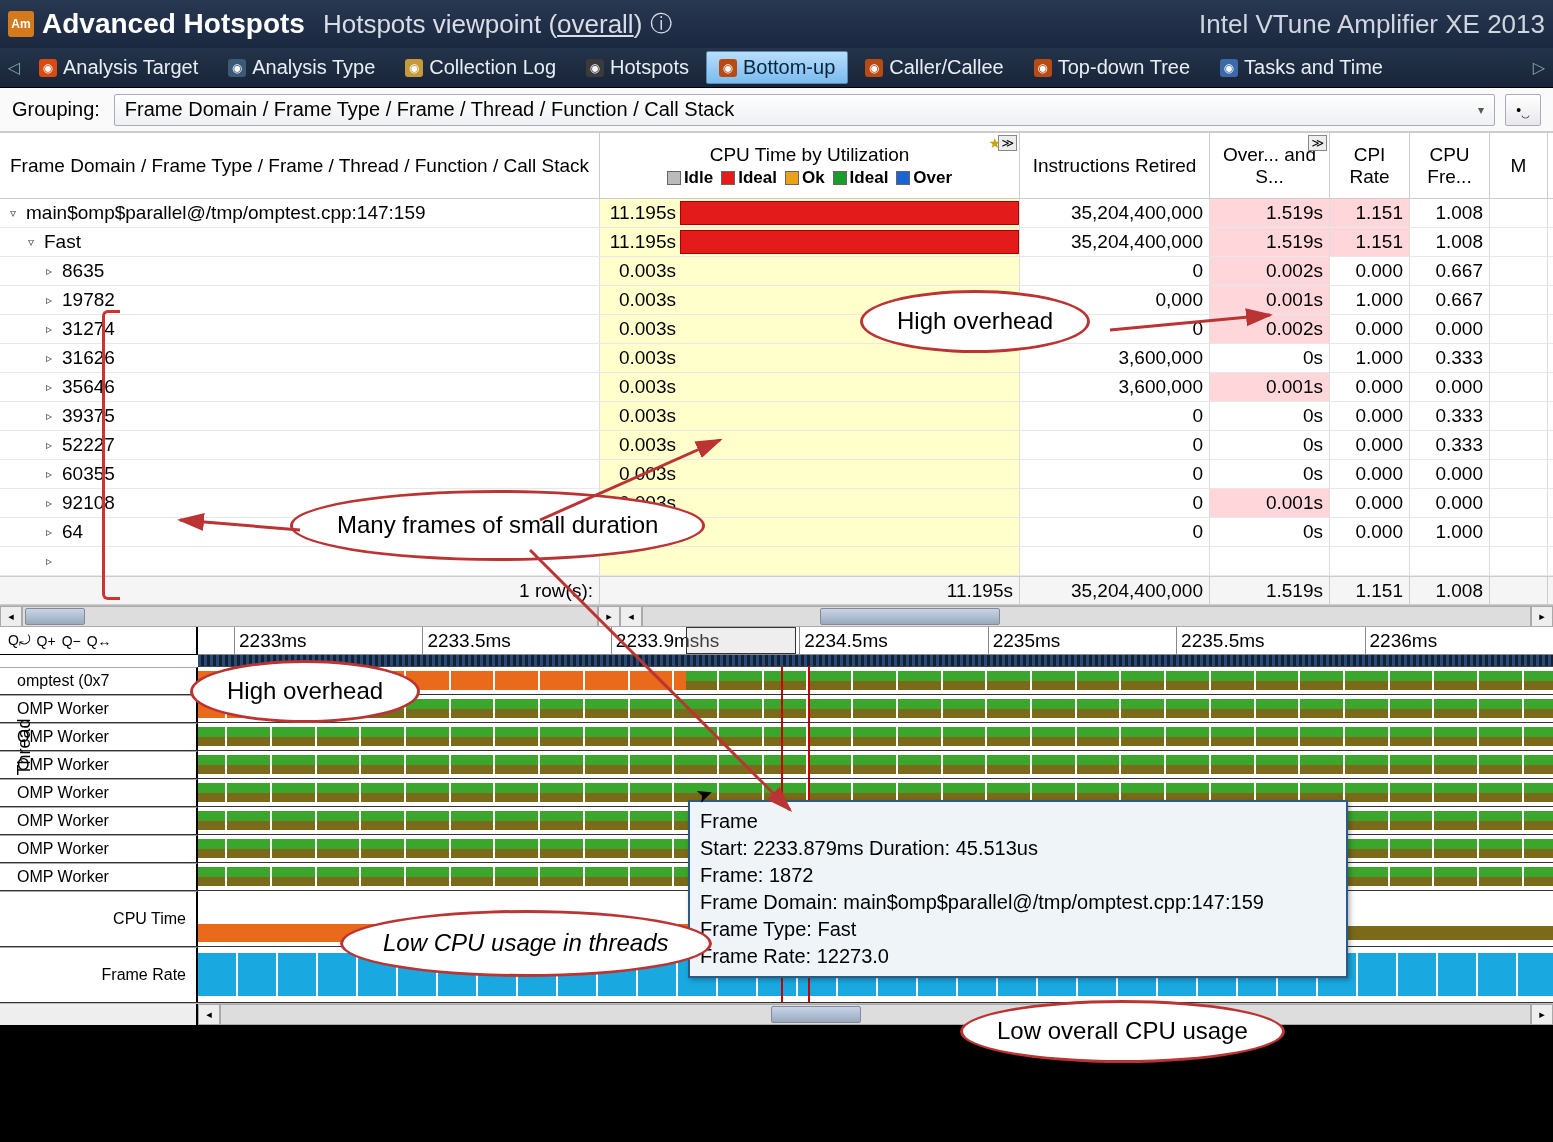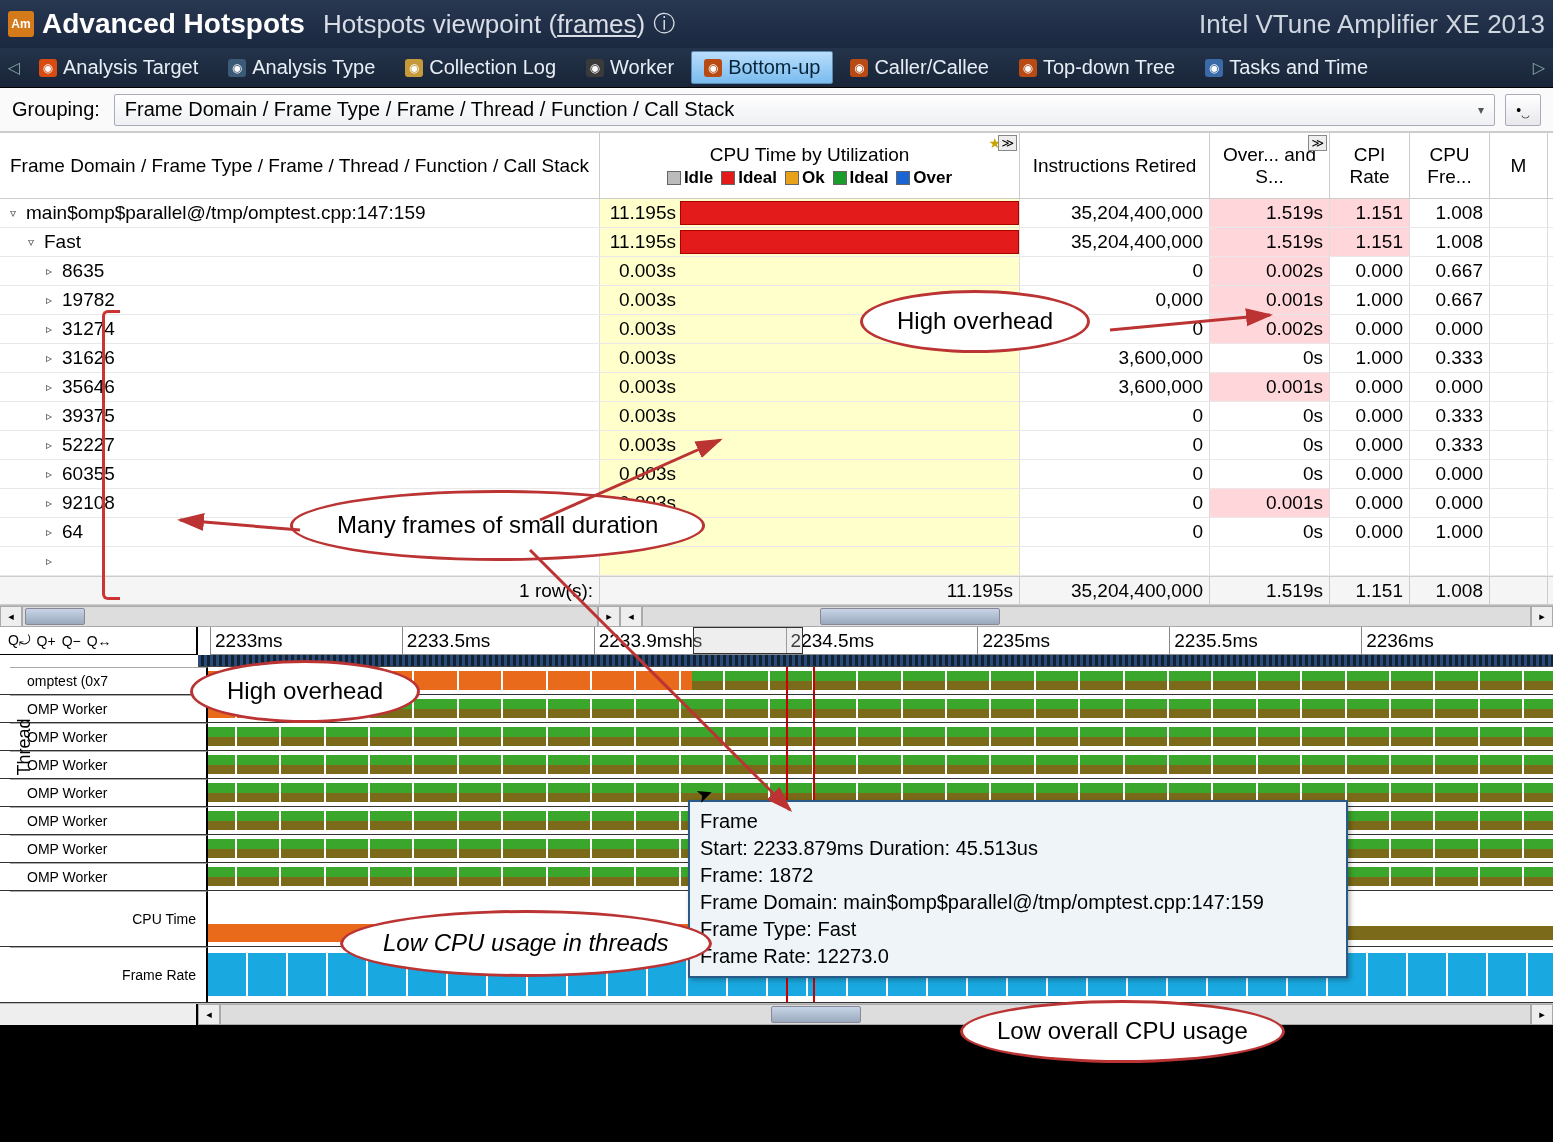--- a/index.html
+++ b/index.html
@@ -67,21 +67,21 @@
 .tl-toolbar { height: 28px; display:flex; align-items:center; padding:2px 6px; font-size:14px; gap:2px; border-bottom:1px solid #000;}
 .tl-toolbar .zb{cursor:pointer; padding:0 2px;}
 .ruler { display:flex; height:28px; margin-left:198px; border-bottom:1px solid #888; font-size:19px; position:relative; background:#fff;}
 .ruler .tick{flex:1; border-left:1px solid #888; padding-left:4px; display:flex; align-items:center;}
 .ruler .marker{position:absolute; top:0; height:100%; border:1px solid #333; background:rgba(200,200,200,.3); }
 .frame-strip{height:12px; margin-left:198px; background:repeating-linear-gradient(90deg,#2a4a7a 0,#2a4a7a 3px,#123 3px,#123 6px); border-bottom:1px solid #444;}
 
 .tl-rows { position:relative;}
 .vlabel { position:absolute; left:-2px; top:50px; transform:rotate(-90deg); transform-origin:left top; font-size:18px; width:180px; text-align:center; pointer-events:none;}
 .tlr { display:flex; height:28px; border-bottom:1px solid #333;}
-.tlr .lbl { width:198px; border-right:2px solid #000; border-top:1px solid #aaa; background:#fff; padding:2px 17px; font-size:14px; display:flex; align-items:center;margin-left:10px;}
+.tlr .lbl { width:198px; border-right:2px solid #000; border-top:1px solid #aaa; background:#fff; padding:2px 17px; font-size:16px; display:flex; align-items:center;}
 .tlr .lane { flex:1; position:relative; background:#fff;}
 .lane .base{position:absolute; left:0; right:0; top:4px; bottom:4px; background:#5a5a1a;}
 .lane .green{position:absolute; top:4px; bottom:4px; background:#3aa62c;}
 .lane .orange{position:absolute; top:4px; bottom:4px; background:#e86a1a;}
 .lane .brown{position:absolute; top:4px; bottom:4px; background:#7a6a1a;}
 .lane .gap{position:absolute; top:0; bottom:0; background:#fff; width:2px;}
 
 .tlr.big{height:56px;}
 .tlr.big .lbl{justify-content:flex-end; padding-right:10px;}
 .cpu-lane{flex:1; position:relative; background:#fff;}
@@ -104,21 +104,21 @@
 .cursor{position:absolute; font-size:20px; color:#000; z-index:45; transform:rotate(-20deg);}
 
 </style>
 </head>
 <body>
 
 <div class="header">
   <div class="logo">Am</div>
   <div class="header-title">Advanced Hotspots</div>
   <div class="header-sub">
-    <span>Hotspots viewpoint (</span><a>frames</a><span>)</span>
+    <span>Hotspots viewpoint (</span><a>overall</a><span>)</span>
   </div>
   <div class="header-help">ⓘ</div>
   <div class="header-right">Intel VTune Amplifier XE 2013</div>
 </div>
 
 <div class="tabbar">
   <div class="tab-arrow">◁</div>
   <div id="tabs-holder" style="display: flex;">
       <div class="tab">
         <span class="tab-icon ic-target">◉</span>
@@ -127,21 +127,21 @@
       <div class="tab">
         <span class="tab-icon ic-type">◉</span>
         <span>Analysis Type</span>
       </div>
       <div class="tab">
         <span class="tab-icon ic-log">◉</span>
         <span>Collection Log</span>
       </div>
       <div class="tab">
         <span class="tab-icon ic-summary">◉</span>
-        <span>Worker</span>
+        <span>Hotspots</span>
       </div>
       <div class="tab active">
         <span class="tab-icon ic-bottom">◉</span>
         <span>Bottom-up</span>
       </div>
       <div class="tab">
         <span class="tab-icon ic-caller">◉</span>
         <span>Caller/Callee</span>
       </div>
       <div class="tab">
@@ -402,21 +402,21 @@
 
 <div class="timeline">
   <div style="display:flex;">
     <div class="tl-toolbar" style="width:198px; border-right:2px solid #000;">
       <span class="zb">Q⤾</span>
       <span class="zb">Q+</span>
       <span class="zb">Q−</span>
       <span class="zb">Q↔</span>
     </div>
     <div style="flex:1; position:relative;">
-      <div class="ruler" style="margin-left:12px;" id="ruler">
+      <div class="ruler" style="margin-left:0;padding-left:36px;" id="ruler">
           <div class="tick">2233ms</div>
           <div class="tick">2233.5ms</div>
           <div class="tick">2233.9mshs</div>
           <div class="tick">2234.5ms</div>
           <div class="tick">2235ms</div>
           <div class="tick">2235.5ms</div>
           <div class="tick">2236ms</div>
           <div class="marker" style="left: 36%; width: 110px;"></div>
         </div>
       <div class="frame-strip" style="margin-left:0;"></div>

